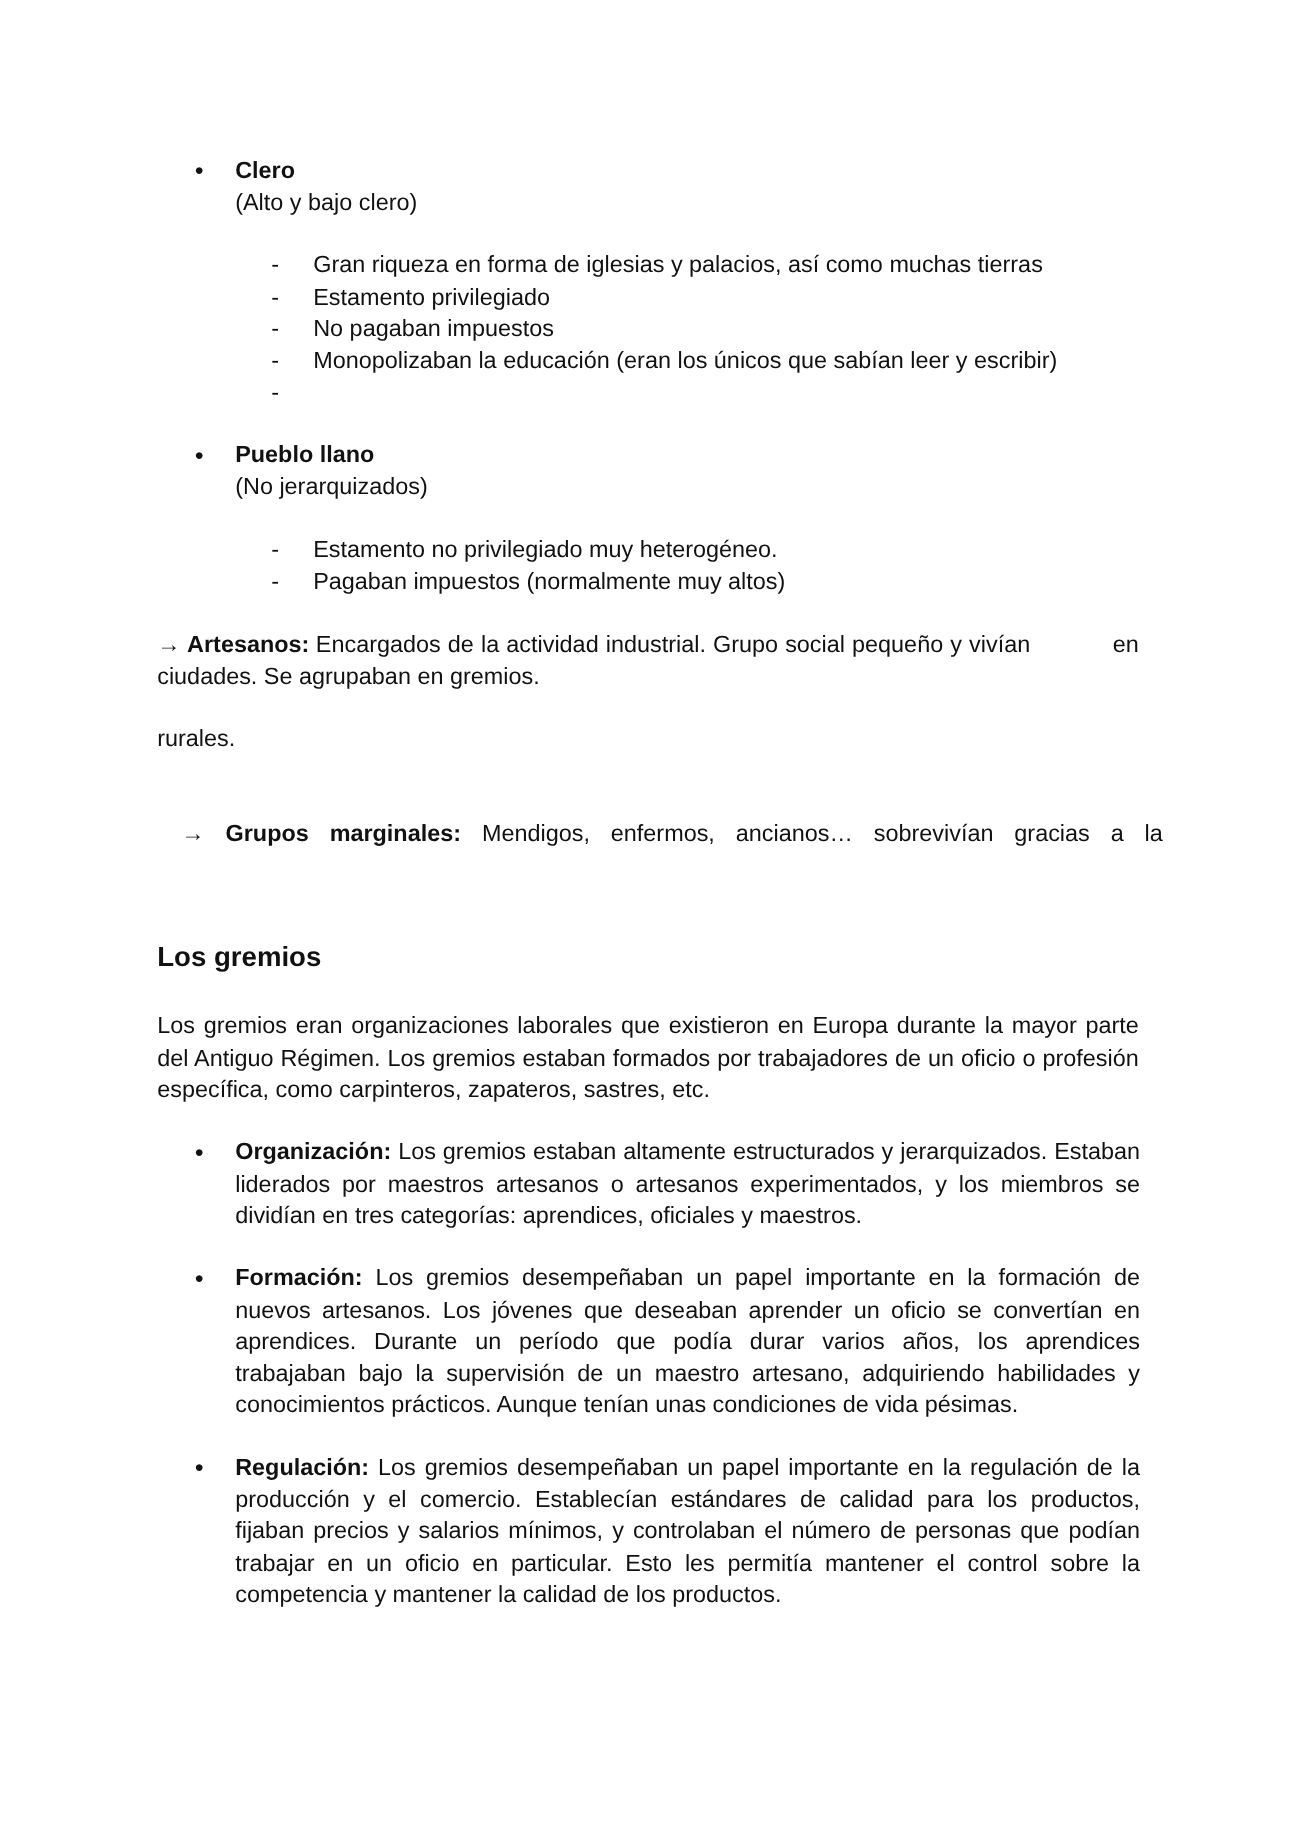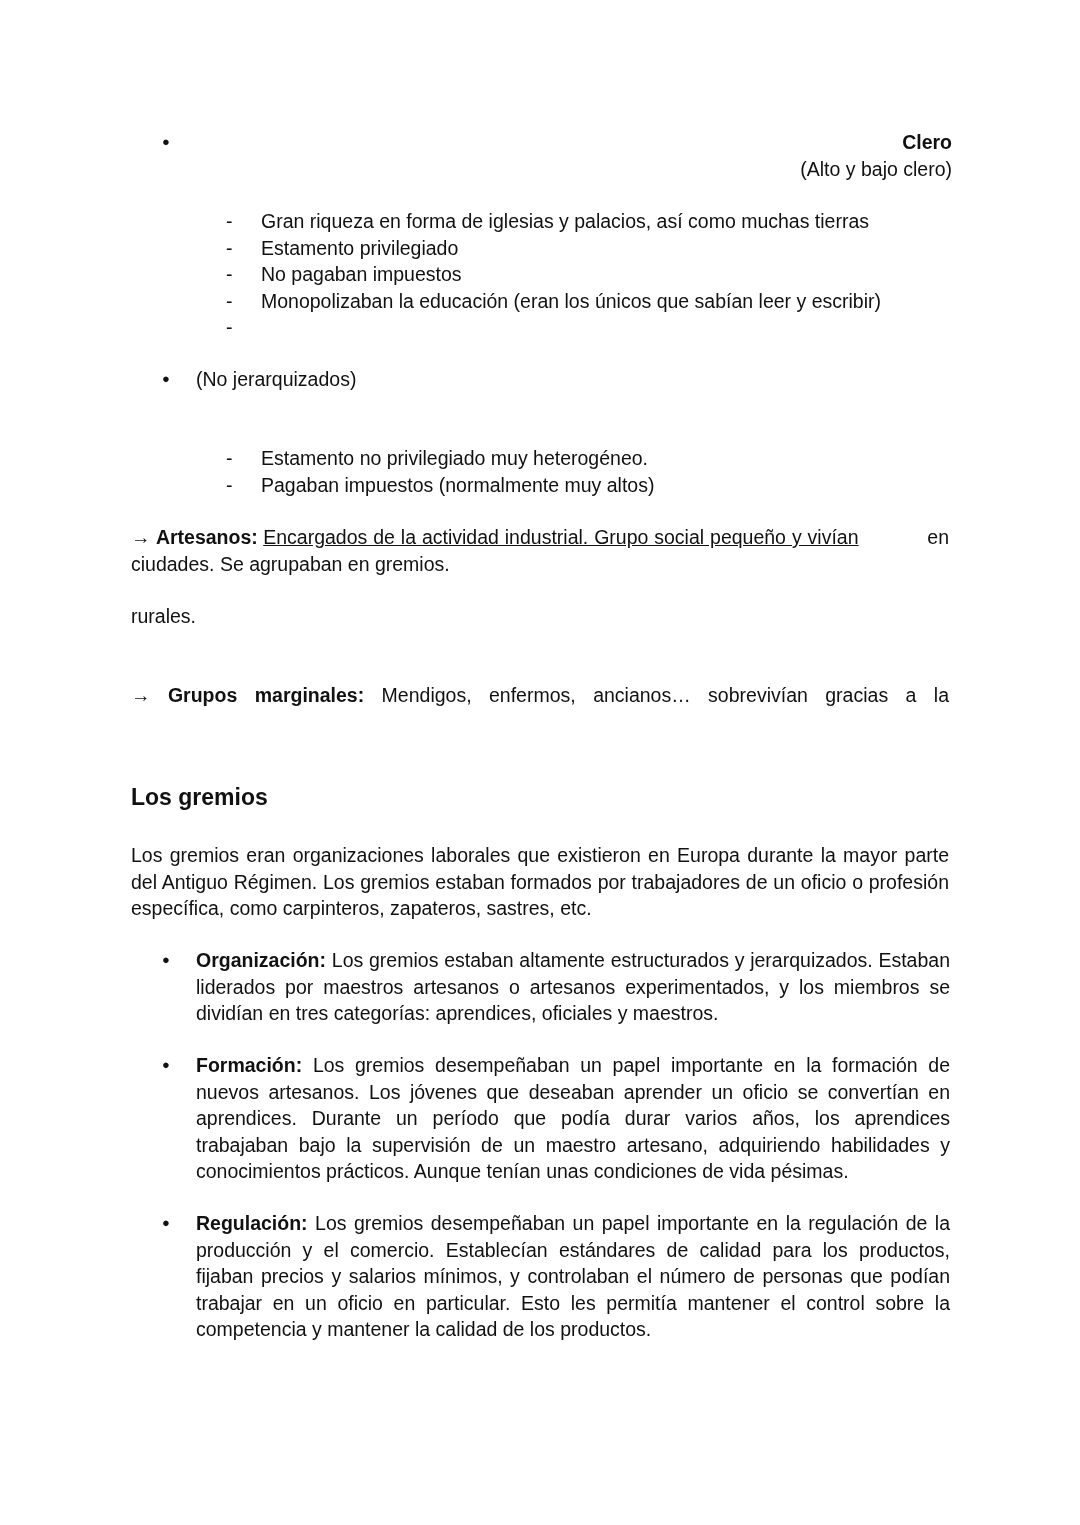--- a/index.html
+++ b/index.html
@@ -18,59 +18,60 @@
     .dash-list li .dash { position: absolute; left: 2px; top: 0; }
     .para { left: 131px; width: 818px; text-align: justify; }
     .heading { left: 131px; font-size: 23px; font-weight: bold; }
     .line-just { text-align: justify; text-align-last: justify; display: block; }
   </style>
 </head>
 <body>
 
 <div class="blk bullet-row" style="top:129px;">
   <span class="bullet-dot" style="font-size:13px;">●</span>
-  <div class="bullet-body" style="text-align:right;">
+  <div class="bullet-body" style="text-align:left;">
     <div class="b">Clero</div>
     <div>(Alto y bajo clero)</div>
   </div>
 </div>
 <ul class="blk dash-list" style="top:208px;">
   <li><span class="dash">-</span><span>Gran riqueza en forma de iglesias y palacios, así como muchas tierras</span></li>
   <li><span class="dash">-</span><span>Estamento privilegiado</span></li>
   <li><span class="dash">-</span><span>No pagaban impuestos</span></li>
   <li><span class="dash">-</span><span>Monopolizaban la educación (eran los únicos que sabían leer y escribir)</span></li>
   <li><span class="dash">-</span></li>
 </ul>
 
 <div class="blk bullet-row" style="top:366px;">
   <span class="bullet-dot" style="font-size:13px;">●</span>
   <div class="bullet-body" style="text-align:left;">
+    <div class="b">Pueblo llano</div>
     <div>(No jerarquizados)</div>
   </div>
 </div>
 <ul class="blk dash-list" style="top:445px;">
   <li><span class="dash">-</span><span>Estamento no privilegiado muy heterogéneo.</span></li>
   <li><span class="dash">-</span><span>Pagaban impuestos (normalmente muy altos)</span></li>
 </ul>
 
 <div class="blk para" style="top:524px;">
   <div style="position:relative;">
     <span>→</span>
     <span class="b">Artesanos:</span>
-    <span style="word-spacing:0.5px;text-decoration:underline;">Encargados de la actividad industrial. Grupo social pequeño y vivían</span>
+    <span style="word-spacing:0.5px;">Encargados de la actividad industrial. Grupo social pequeño y vivían</span>
     <span style="position:absolute; right:0; top:0;">en</span>
   </div>
   <div>ciudades. Se agrupaban en gremios.</div>
 </div>
 
 <div class="blk para" style="top:603px;">
   <div>rurales.</div>
 </div>
 
-<div class="blk para" style="top:682px;">
+<div class="blk para" style="top:682px;margin-left:20px;">
   <div class="line-just">
     <span>→</span>
     <span class="b">Grupos marginales:</span>
     <span>Mendigos, enfermos, ancianos… sobrevivían gracias a la</span>
   </div>
 </div>
 
 <div class="blk heading" style="top:784px;">Los gremios</div>
 
 <div class="blk para" style="top:842px;">Los gremios eran organizaciones laborales que existieron en Europa durante la mayor parte del Antiguo Régimen. Los gremios estaban formados por trabajadores de un oficio o profesión específica, como carpinteros, zapateros, sastres, etc.</div>

